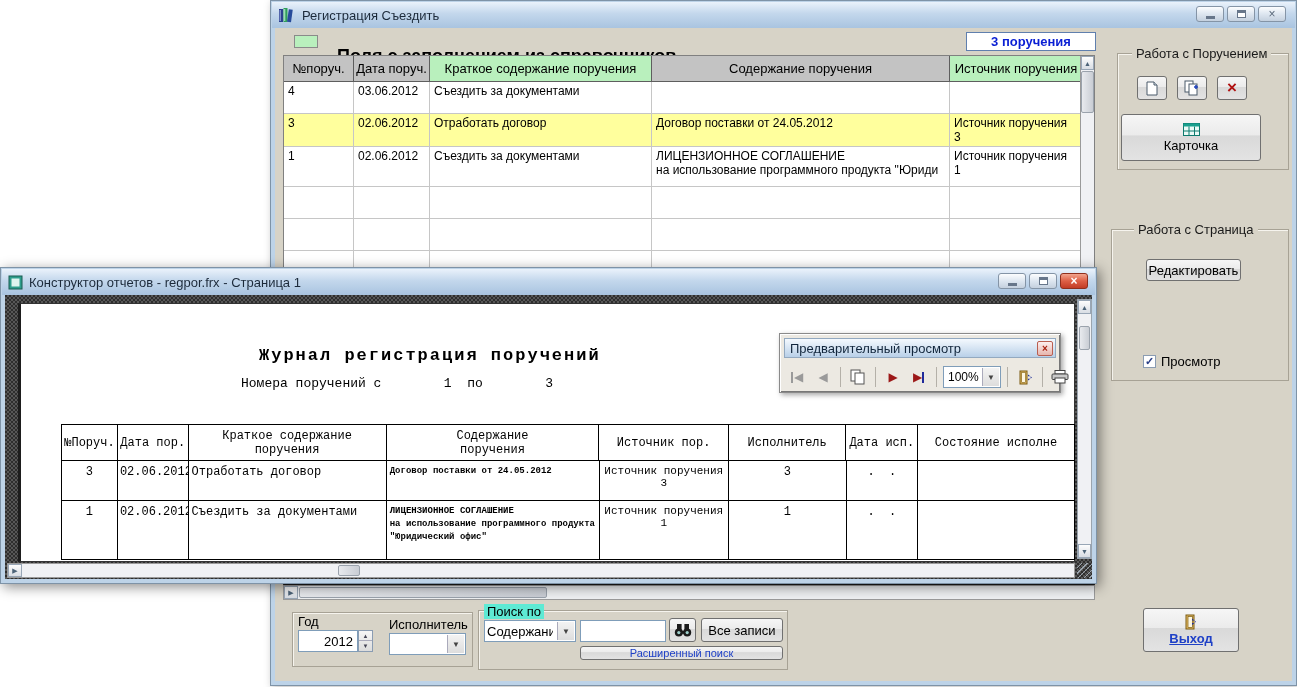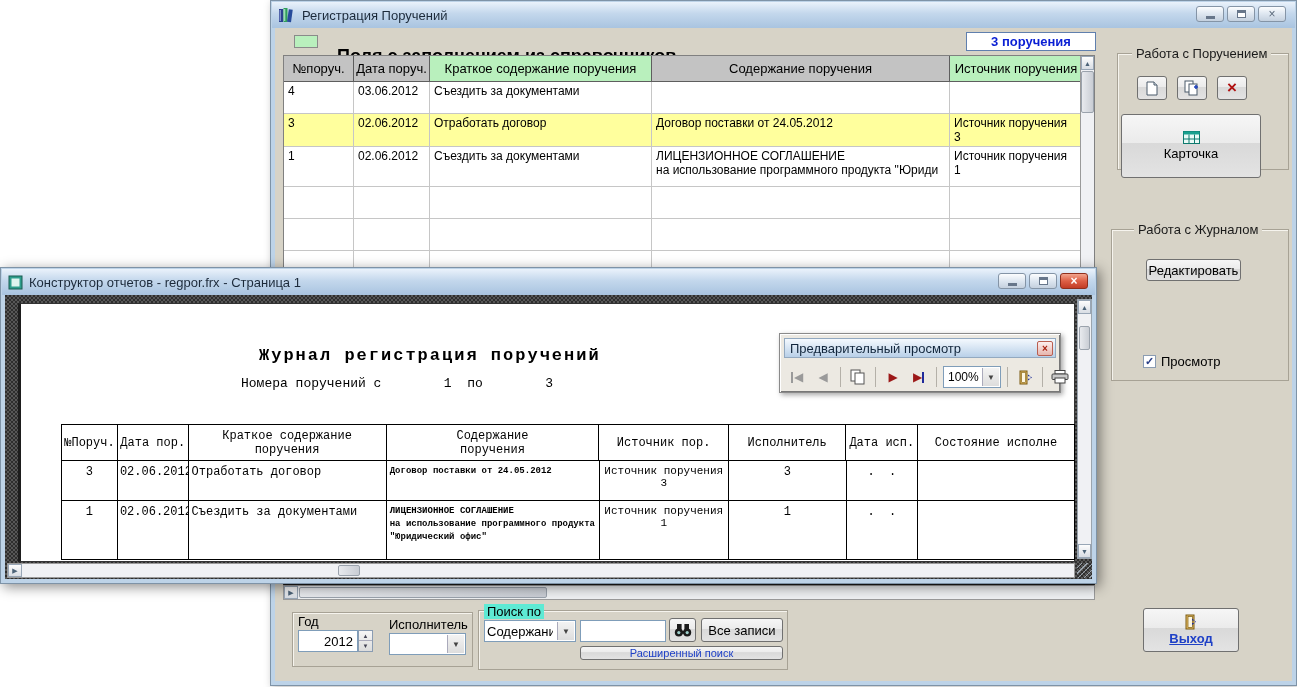--- a/index.html
+++ b/index.html
@@ -103,21 +103,21 @@
 
 <div class="win" style="left:270px; top:0; width:1027px; height:686px; box-shadow:2px 2px 8px rgba(0,0,0,.25);">
   <div class="titlebar">
     <svg width="18" height="16" viewBox="0 0 18 16">
       <rect x="1" y="2" width="4" height="13" fill="#2b3f8e"></rect>
       <rect x="5.5" y="1" width="4" height="14" fill="#2e9e5b"></rect>
       <rect x="10" y="2.5" width="4" height="12.5" fill="#274b9a" transform="rotate(8 12 8)"></rect>
       <rect x="1.6" y="3" width="1.2" height="11" fill="#8fa0d8"></rect>
         <rect x="6.1" y="2" width="1.2" height="12" fill="#a8e0bf"></rect>
     </svg>
-    <span class="title-text">Регистрация Поручений</span>
+    <span class="title-text">Регистрация Съездить</span>
   </div>
   <div class="winbtns" style="right:10px;">
     <div class="winbtn">
         <span class="min-glyph"></span>
       </div>
     <div class="winbtn">
         <span class="rest-glyph"></span>
       </div>
     <div class="winbtn">
         <span>×</span>
@@ -254,31 +254,31 @@
     <div class="btn tool-icon-btn" style="left:902px; top:48px;">
       <svg width="16" height="16" viewBox="0 0 16 16">
         <rect x="1" y="1" width="8" height="11" fill="#fff" stroke="#4a5a6a"></rect>
         <rect x="5" y="4" width="8" height="11" fill="#fff" stroke="#4a5a6a"></rect>
         <path d="M10 7 h4 M12 5 v4" stroke="#2244bb" stroke-width="1.6"></path>
       </svg>
     </div>
     <div class="btn tool-icon-btn" style="left:942px; top:48px; color:#b01010; font-size:17px; font-weight:bold;">
       <span>×</span>
     </div>
-    <div class="btn" style="left:846px; top:86px; width:140px; height:64px; flex-direction:column; gap:2px;">
+    <div class="btn" style="left:846px; top:86px; width:140px; height:47px; flex-direction:column; gap:2px;">
       <svg width="17" height="13" viewBox="0 0 17 13">
         <rect x="0.5" y="0.5" width="16" height="12" fill="#eafaf6" stroke="#0d7a6e"></rect>
         <rect x="0.5" y="0.5" width="16" height="3" fill="#19a08e"></rect>
         <path d="M6 3.5 V12.5 M11.5 3.5 V12.5 M0.5 8 H16.5" stroke="#0d7a6e" stroke-width="1"></path>
       </svg>
       <span>Карточка</span>
     </div>
 
     <div class="groupbox" style="left:836px; top:201px; width:178px; height:152px;">
-      <div class="grouplabel" style="left:22px;">Работа с Журналом</div>
+      <div class="grouplabel" style="left:22px;">Работа с Страница</div>
     </div>
     <div class="btn" style="left:871px; top:231px; width:95px; height:22px;">Редактировать</div>
     <div class="checkbox" style="left:868px; top:327px;">
         <span>✓</span>
       </div>
     <div class="abs" style="left:886px; top:326px; font-size:13px;">Просмотр</div>
 
     <div class="btn" style="left:868px; top:580px; width:96px; height:44px; flex-direction:column; gap:1px;">
       <svg width="18" height="16" viewBox="0 0 18 16">
         <rect x="4" y="1" width="8" height="14" fill="#e8c06a" stroke="#7a5a10"></rect>

